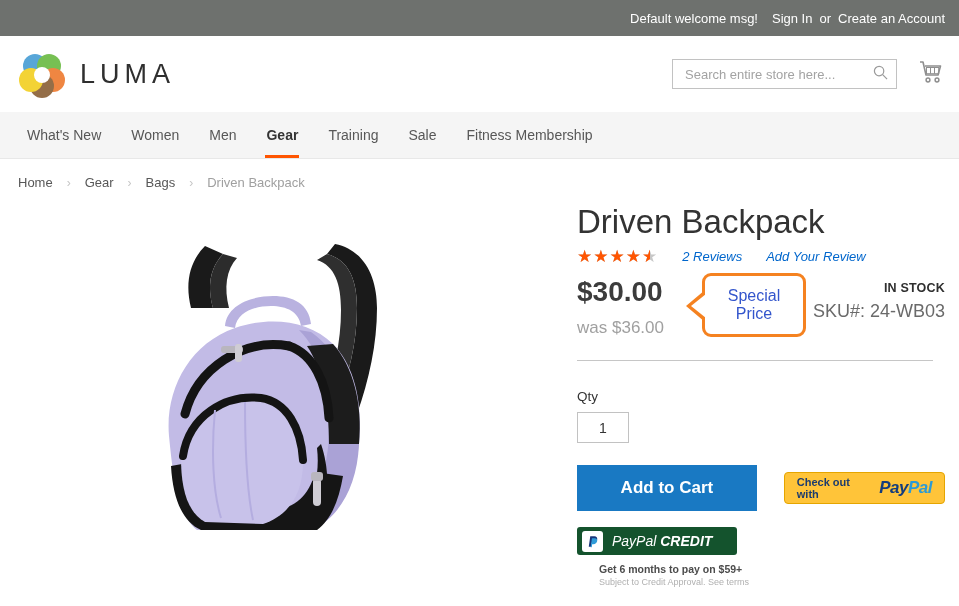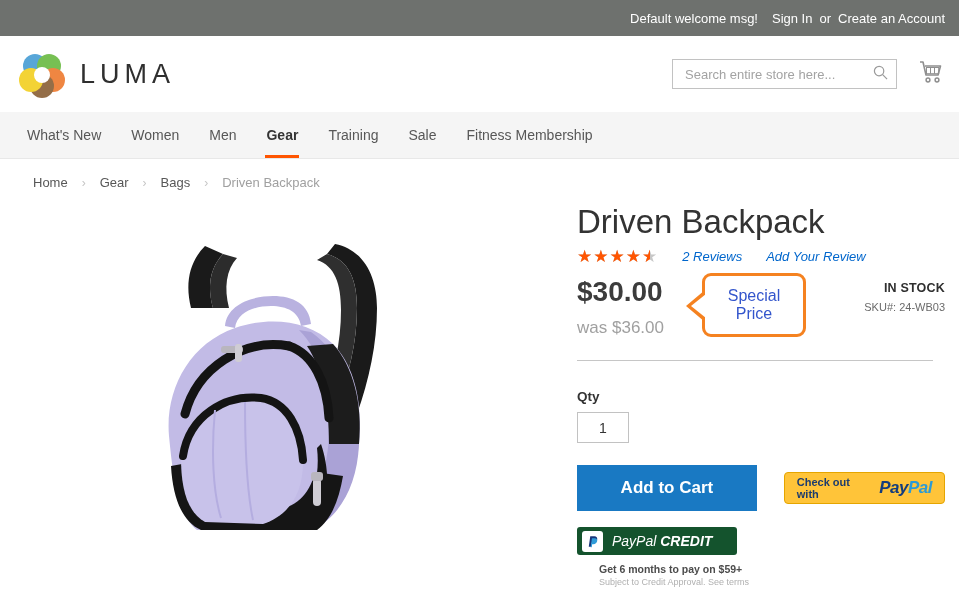--- a/index.html
+++ b/index.html
@@ -100,21 +100,20 @@
     position: absolute;
     left: 14px; right: 14px; bottom: 0;
     height: 3px; background: #ff5501;
   }
 
   
   .breadcrumb {
     display: flex; align-items: flex-end;
     padding: 16px 0 14px 18px;
     font-size: 13px;
-    margin-left: 15px;
   }
   .breadcrumb .crumb { color: #575757; cursor: pointer; }
   .breadcrumb .crumb.current { color: #a0a0a0; cursor: default; }
   .breadcrumb .chev { color: #c6c6c6; margin: 0 14px; font-size: 12px; }
 
   
   .main { display: flex; padding: 0 14px; }
   .gallery { width: 545px; position: relative; }
   .product-photo {
     width: 100%; height: 380px;
@@ -145,21 +144,21 @@
   .price-block { padding-top: 2px; }
   .price-main { font-size: 28px; font-weight: bold; color: #3c3c3c; line-height: 1.1; }
   .price-old { font-size: 17px; color: #a0a0a0; margin-top: 10px; }
   .price-old .lbl { color: #a0a0a0; }
 
   .stock-block {
     position: absolute; right: 0; top: 6px;
     text-align: right;
   }
   .stock { font-size: 12.5px; font-weight: bold; color: #2f2f2f; letter-spacing: .2px; }
-  .sku { font-size: 11px; color: #6a6a6a; margin-top: 6px; }
+  .sku { font-size: 18px; color: #6a6a6a; margin-top: 6px; }
 
   
   .callout {
     position: absolute;
     left: 125px; top: -2px;
     width: 104px; height: 64px;
     border: 3px solid #f58220;
     border-radius: 9px;
     background: #fff;
     display: flex; align-items: center; justify-content: center;
@@ -182,21 +181,21 @@
     border-top: 12px solid transparent;
     border-bottom: 12px solid transparent;
     border-right: 15px solid #ffffff;
   }
 
   .divider {
     height: 1px; background: #c6c6c6;
     margin: 22px 12px 0 0;
   }
 
-  .qty-label { font-size: 13.5px; color: #333; margin: 28px 0 8px 0; font-weight: bold; }
+  .qty-label { font-size: 13.5px; color: #333; margin: 28px 0 8px 0; }
   .qty-input {
     width: 52px; height: 31px;
     border: 1px solid #c2c2c2;
     text-align: center;
     font-size: 14px;
     color: #333;
     font-family: "Liberation Sans", sans-serif;
     outline: none;
   }
 

